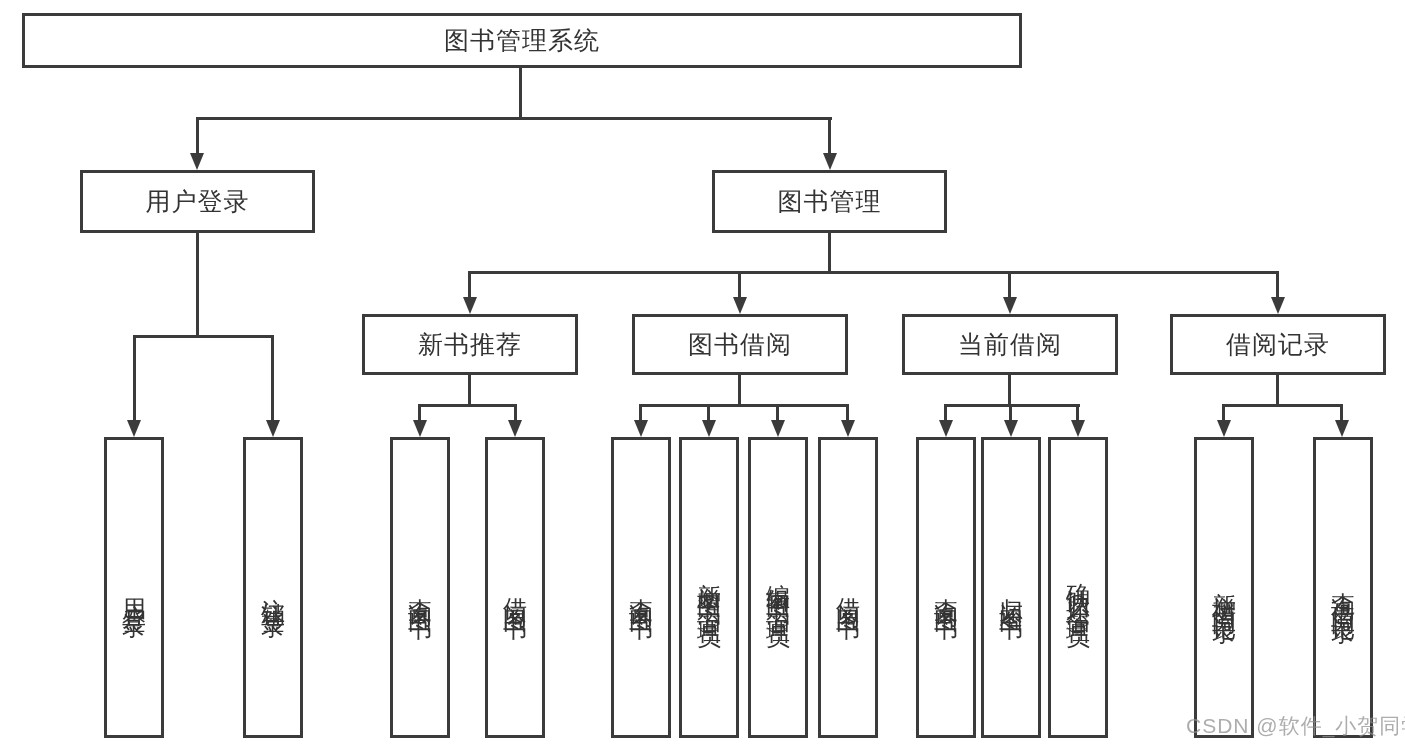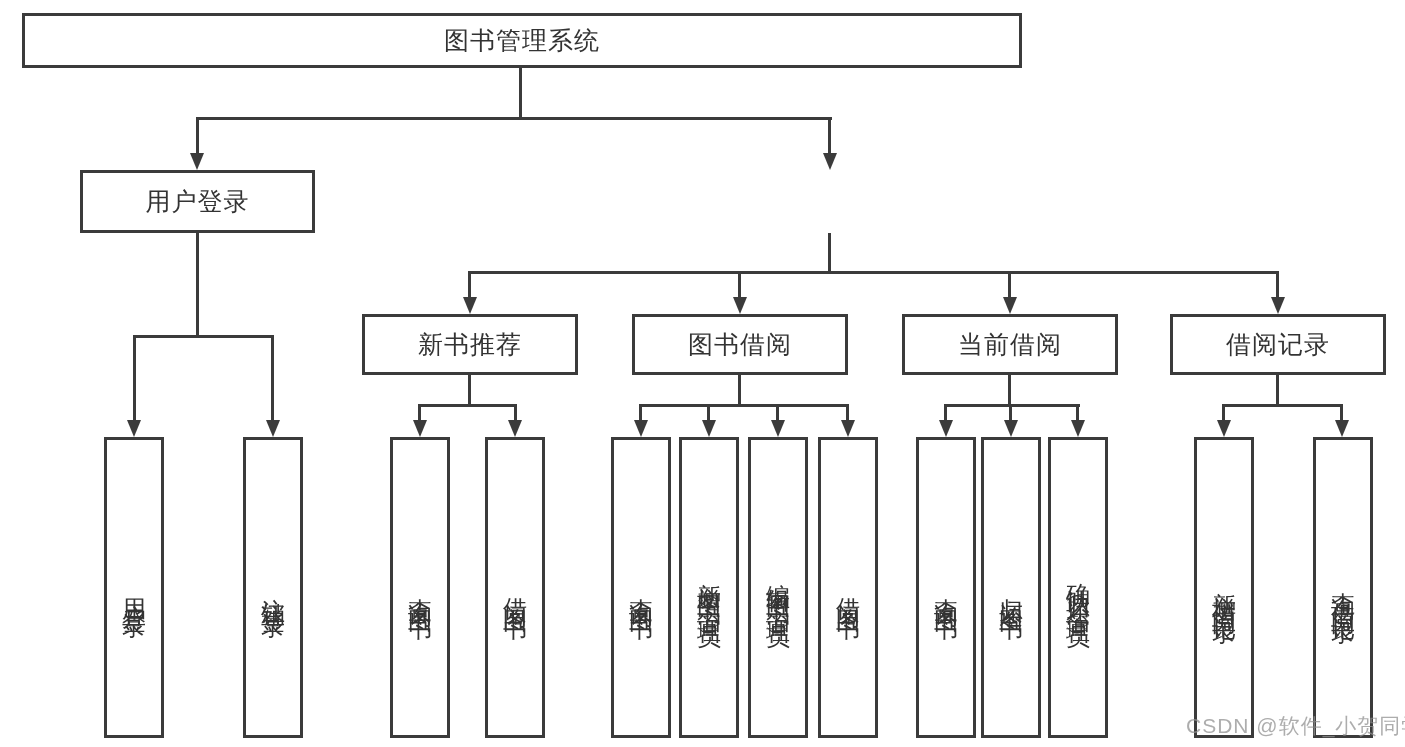--- a/index.html
+++ b/index.html
@@ -70,20 +70,23 @@
 
   <div class="vl" style="left:519px; top:68px;  height:51px;"></div>
   <div class="hl" style="left:196px; top:117px; width:636px;"></div>
   <div class="vl" style="left:196px; top:117px; height:38px;"></div>
   <div class="ah" style="left:190px; top:153px;"></div>
   <div class="vl" style="left:828px; top:117px; height:38px;"></div>
   <div class="ah" style="left:823px; top:153px;"></div>
 
   <div class="node" style="left:80px; top:170px; width:235px; height:63px;">
     <span class="lbl">用户登录</span>
+  </div>
+  <div class="node" style="left:712px; top:170px; width:235px; height:63px;">
+    <span class="lbl">图书管理</span>
   </div>
 
   <div class="vl" style="left:196px; top:233px; height:105px;"></div>
   <div class="hl" style="left:133px; top:335px; width:141px;"></div>
   <div class="vl" style="left:133px; top:335px; height:87px;"></div>
   <div class="ah" style="left:127px; top:420px;"></div>
   <div class="vl" style="left:271px; top:335px; height:87px;"></div>
   <div class="ah" style="left:266px; top:420px;"></div>
 
   <div class="vl" style="left:828px; top:233px; height:40px;"></div>

